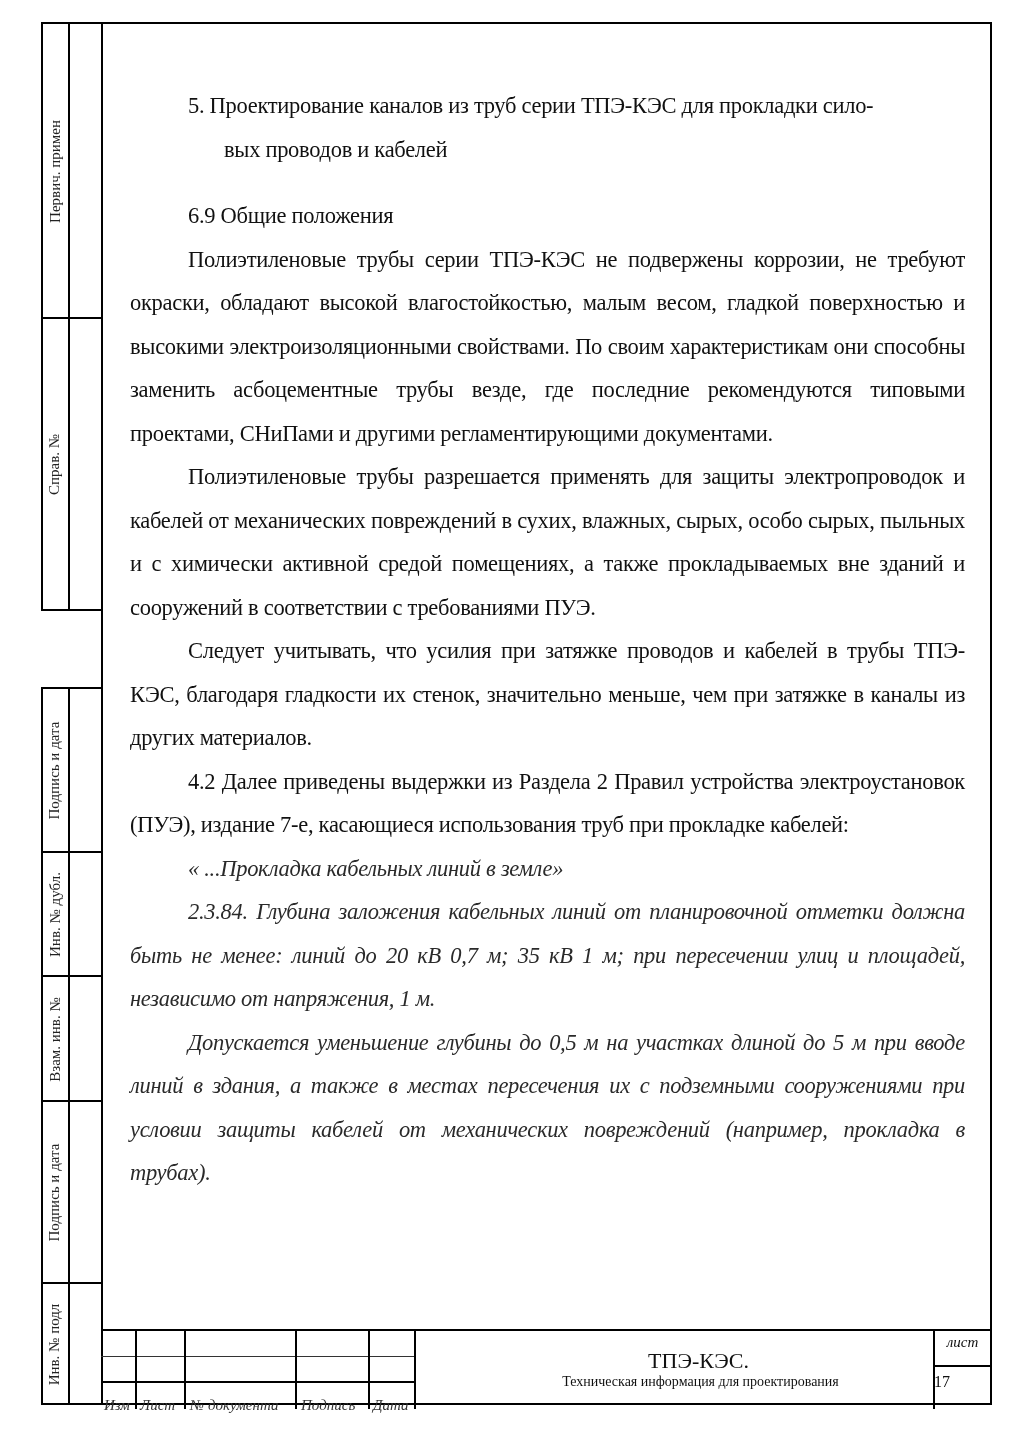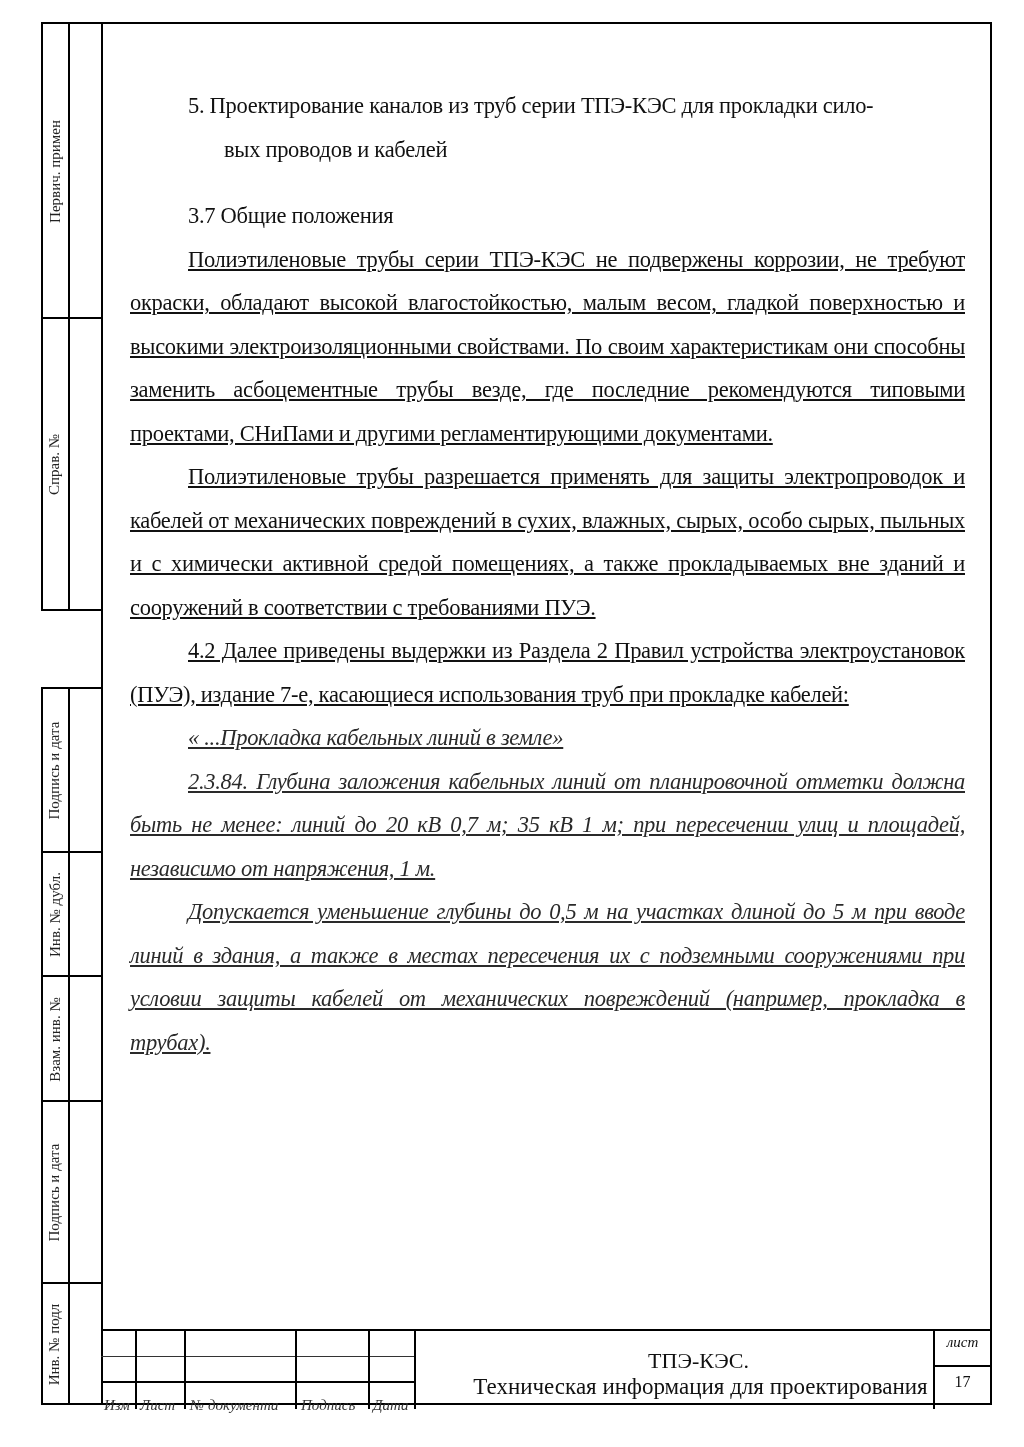--- a/index.html
+++ b/index.html
@@ -5,32 +5,32 @@
   html, body { margin: 0; padding: 0; background: #ffffff; }
   body { width: 1024px; height: 1447px; position: relative; overflow: hidden;
          font-family: "Liberation Serif", "DejaVu Serif", serif; color: #111; }
   .line { position: absolute; background: #000; }
   .thin { background: #333; }
   .side-label { position: absolute; left: 41px; width: 28px; display: flex; align-items: center; justify-content: center; }
   .side-label span { display: inline-block; transform: rotate(-90deg); white-space: nowrap; font-size: 15px; color: #222; }
   .content { position: absolute; left: 130px; top: 84px; width: 835px; font-size: 22.5px; line-height: 43.5px;
              text-align: justify; letter-spacing: -0.3px; }
   .content p { margin: 0; }
-  .indent { text-indent: 58px; text-decoration: underline; }
+  .indent { text-indent: 58px; }
   .h1 { padding-left: 58px; text-indent: 0; }
   .h1 .cont { display: block; padding-left: 0; margin-left: 36px; }
   .gap { height: 23px; }
   .h2 { padding-left: 58px; }
   .it { font-style: italic; color: #2a2a2a; }
   .stamp-text { position: absolute; font-style: italic; font-size: 15px; color: #333; white-space: nowrap; margin-top: 12px; }
   .title-block { position: absolute; left: 415px; top: 1330px; width: 519px; height: 74px; text-align: center; }
   .title-1 { position: absolute; top: 18px; left: 0; right: 0; font-size: 22px; margin-left: 48px; }
-  .title-2 { position: absolute; top: 44px; left: 16px; right: 0; font-size: 23px; padding-left: 36px; }
+  .title-2 { position: absolute; top: 44px; left: 16px; right: 0; font-size: 14px; padding-left: 36px; }
   .sheet-label { position: absolute; left: 934px; top: 1334px; width: 57px; text-align: center; font-style: italic; font-size: 15px; }
-  .sheet-num { position: absolute; left: 934px; top: 1373px; width: 57px; text-align: center; font-size: 16px; }
+  .sheet-num { position: absolute; left: 934px; top: 1373px; width: 57px; font-size: 16px; }
 </style>
 </head>
 <body>
 
 <div>
 
   <div class="line" style="left:41px; top:22px; width:951px; height:2px;"></div>
   <div class="line" style="left:101px; top:22px; width:2px; height:1383px;"></div>
   <div class="line" style="left:990px; top:22px; width:2px; height:1383px;"></div>
   <div class="line" style="left:41px; top:1403px; width:951px; height:2px;"></div>
@@ -83,23 +83,24 @@
     <span>Инв. № подл</span>
   </div>
 </div>
 
 <div class="content">
   <p class="h1">
     <span>5. Проектирование каналов из труб серии ТПЭ-КЭС для прокладки сило-</span>
     <span class="cont">вых проводов и кабелей</span>
   </p>
   <div class="gap"></div>
-  <p class="h2">3.7 Общие положения</p>
+  <p class="h2">6.9 Общие положения</p>
   <p class="indent">Полиэтиленовые трубы серии ТПЭ-КЭС не подвержены коррозии, не тре­буют окраски, обладают высокой влагостойкостью, малым весом, гладкой по­верхностью и высокими электроизоляционными свойствами. По своим характе­ристикам они способны заменить асбоцементные трубы везде, где последние рекомендуются типовыми проектами, СНиПами и другими регламентирующи­ми документами.</p>
   <p class="indent">Полиэтиленовые трубы разрешается применять для защиты электропрово­док и кабелей от механических повреждений в сухих, влажных, сырых, особо сырых, пыльных и с химически активной средой помещениях, а также прокла­дываемых вне зданий и сооружений в соответствии с требованиями ПУЭ.</p>
+  <p class="indent">Следует учитывать, что усилия при затяжке проводов и кабелей в трубы ТПЭ-КЭС, благодаря гладкости их стенок, значительно меньше, чем при затяж­ке в каналы из других материалов.</p>
   <p class="indent">4.2 Далее приведены выдержки из Раздела 2 Правил устройства электро­установок (ПУЭ), издание 7-е, касающиеся использования труб при прокладке кабелей:</p>
   <p class="indent it">« ...Прокладка кабельных линий в земле»</p>
   <p class="indent it">2.3.84. Глубина заложения кабельных линий от планировочной отметки должна быть не менее: линий до 20 кВ 0,7 м; 35 кВ 1 м; при пересечении улиц и площадей, независимо от напряжения, 1 м.</p>
   <p class="indent it">Допускается уменьшение глубины до 0,5 м на участках длиной до 5 м при вводе линий в здания, а также в местах пересечения их с подземными сооруже­ниями при условии защиты кабелей от механических повреждений (например, прокладка в трубах).</p>
 </div>
 
 <div>
   <span class="stamp-text" style="left:104px; top:1385px;">Изм</span>
   <span class="stamp-text" style="left:140px; top:1385px;">Лист</span>
   <span class="stamp-text" style="left:190px; top:1385px;">№ документа</span>

